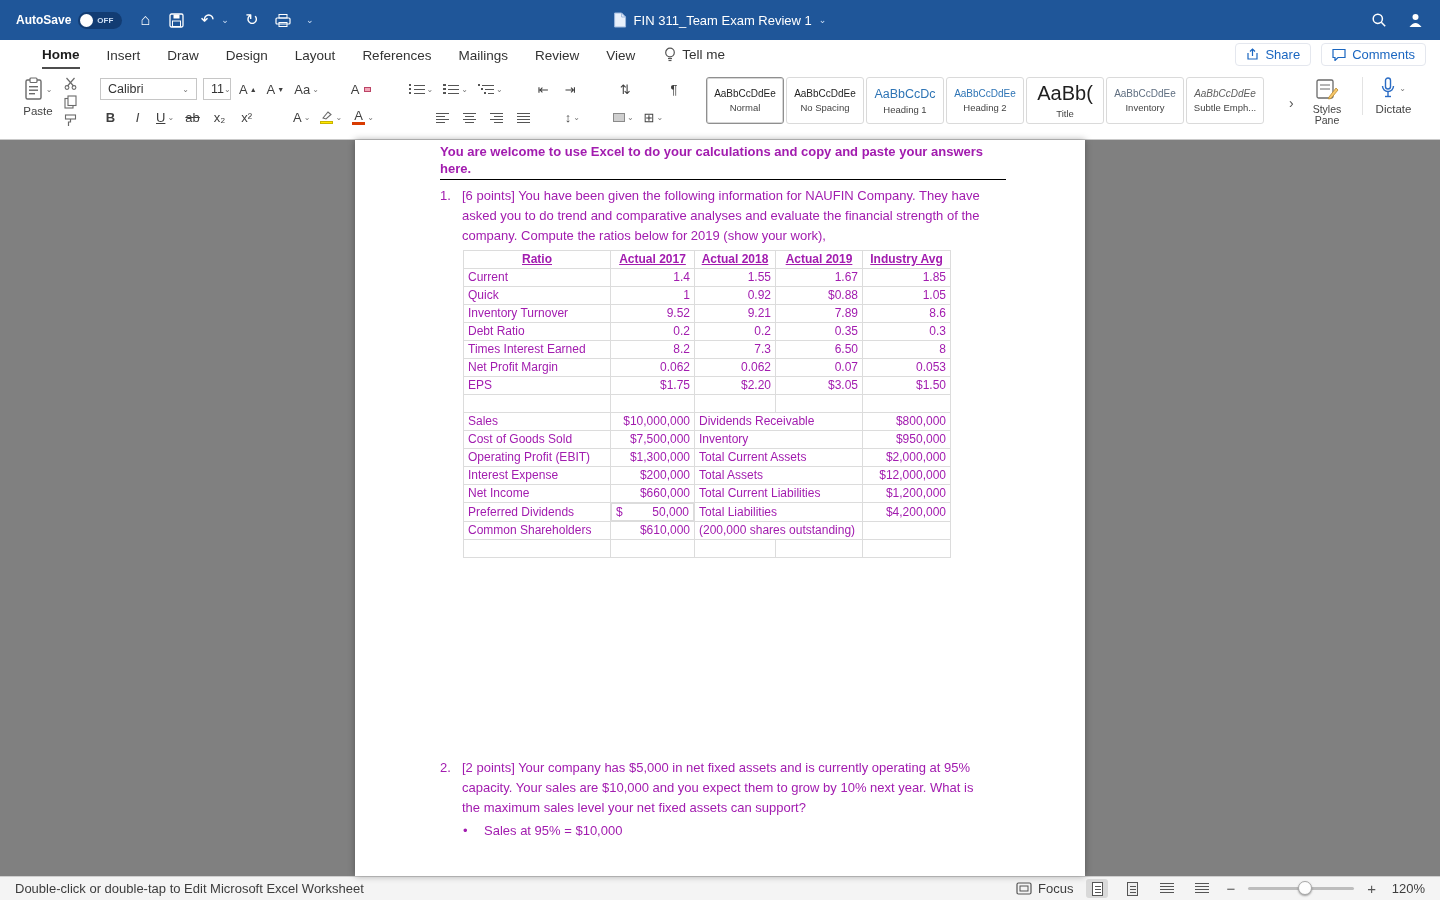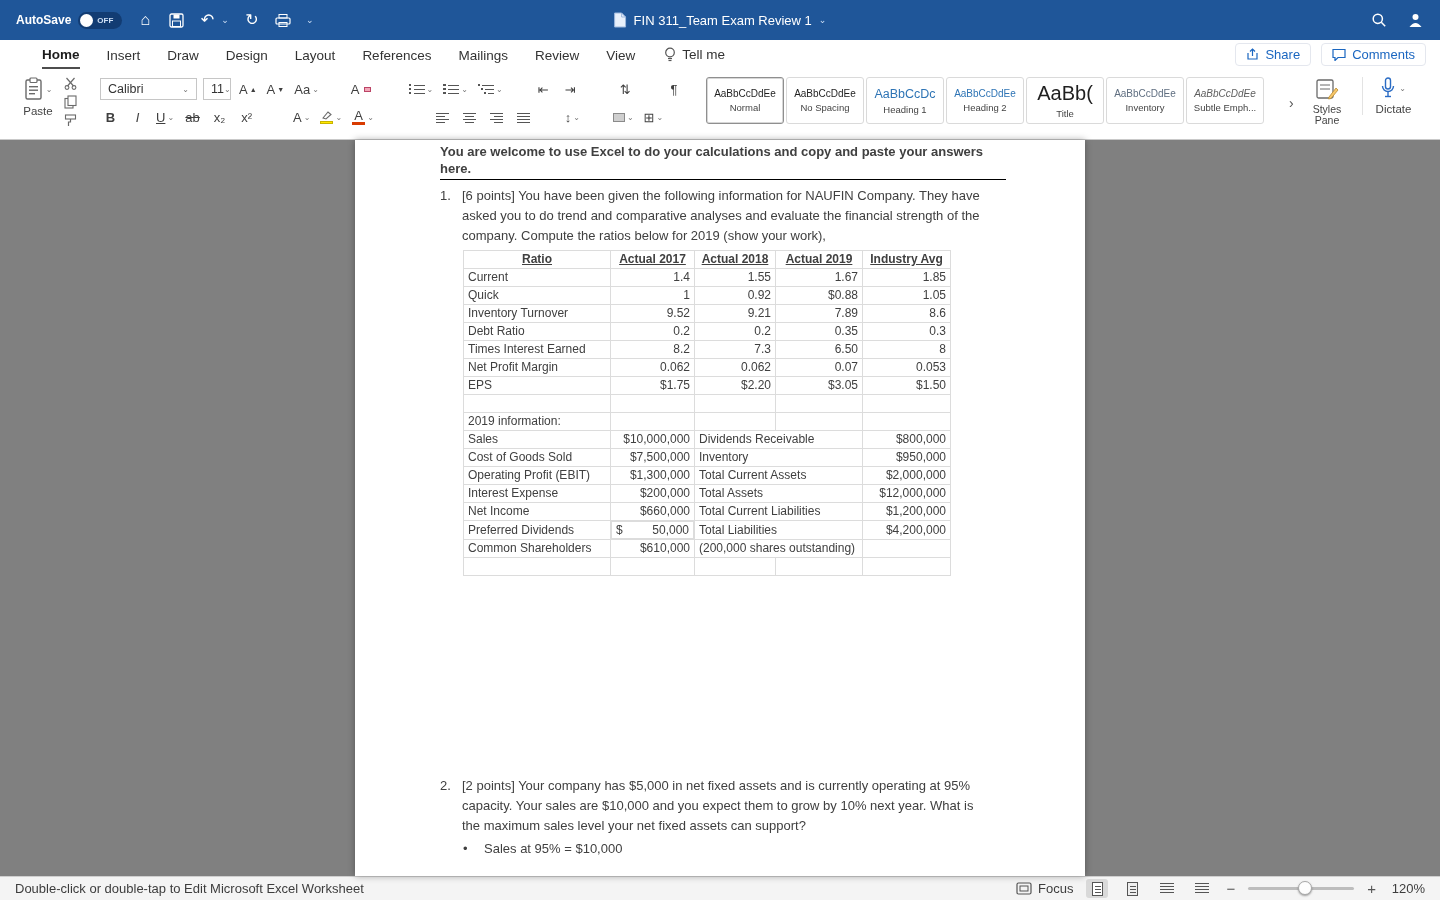--- a/index.html
+++ b/index.html
@@ -72,21 +72,21 @@
   .sg-5 .sample { color:#5f6e80; }
   .sg-6 .sample { font-style:italic; color:#5f5f5f; }
   .gal-expand { position:absolute; left:1289px; top:26px; font-size:14px; color:#555; }
   .g-stylespane { position:absolute; left:1303px; top:8px; width:48px; display:flex; flex-direction:column; align-items:center; gap:3px; font-size:10.5px; color:#444; text-align:center; line-height:11px; }
   .g-dictate { position:absolute; left:1362px; top:8px; width:54px; display:flex; flex-direction:column; align-items:center; gap:4px; font-size:11.5px; color:#444; border-left:1px solid #e3e3e3; padding-left:8px; }
   .g-dictate .icnrow { display:flex; align-items:center; gap:4px; }
 
   
   .doc-area { height:736px; background:#808080; position:relative; }
   .page { position:absolute; left:355px; top:0; width:730px; height:736px; background:#fff; box-shadow:0 0 7px rgba(0,0,0,.35); overflow:hidden; }
-  .content { padding:3px 0 0 85px; font-size:13px; color:#404040; }
+  .content { padding:3px 0 0 85px; font-size:13px; color:#a21caf; }
   .intro { font-weight:700; width:566px; border-bottom:1.5px solid #000; padding-bottom:2px; line-height:17px; }
   .qitem { display:flex; margin-top:6px; }
   .qnum { width:22px; flex:none; line-height:20px; }
   .qbody { line-height:20px; }
   .q1 .qbody { width:540px; }
   .q2 .qbody { width:524px; }
   .b { font-weight:400; }
   
   .ws-wrap { margin:4px 0 0 23px; }
   table.ws { border-collapse:collapse; font-size:12px; table-layout:fixed; }
@@ -506,27 +506,20 @@
                 <td class="num">$1.50</td>
               </tr>
               <tr>
                 <td class="lbl"></td>
                 <td class="lbl"></td>
                 <td class="lbl"></td>
                 <td class="lbl"></td>
                 <td class="lbl"></td>
               </tr>
               <tr>
-                <td class="lbl">2019 information:</td>
-                <td class="lbl"></td>
-                <td class="lbl"></td>
-                <td class="lbl"></td>
-                <td class="lbl"></td>
-              </tr>
-              <tr>
                 <td class="lbl">Sales</td>
                 <td class="num">$10,000,000</td>
                 <td class="lbl" colspan="2">Dividends Receivable</td>
                 <td class="num">$800,000</td>
               </tr>
               <tr>
                 <td class="lbl">Cost of Goods Sold</td>
                 <td class="num">$7,500,000</td>
                 <td class="lbl" colspan="2">Inventory</td>
                 <td class="num">$950,000</td>

